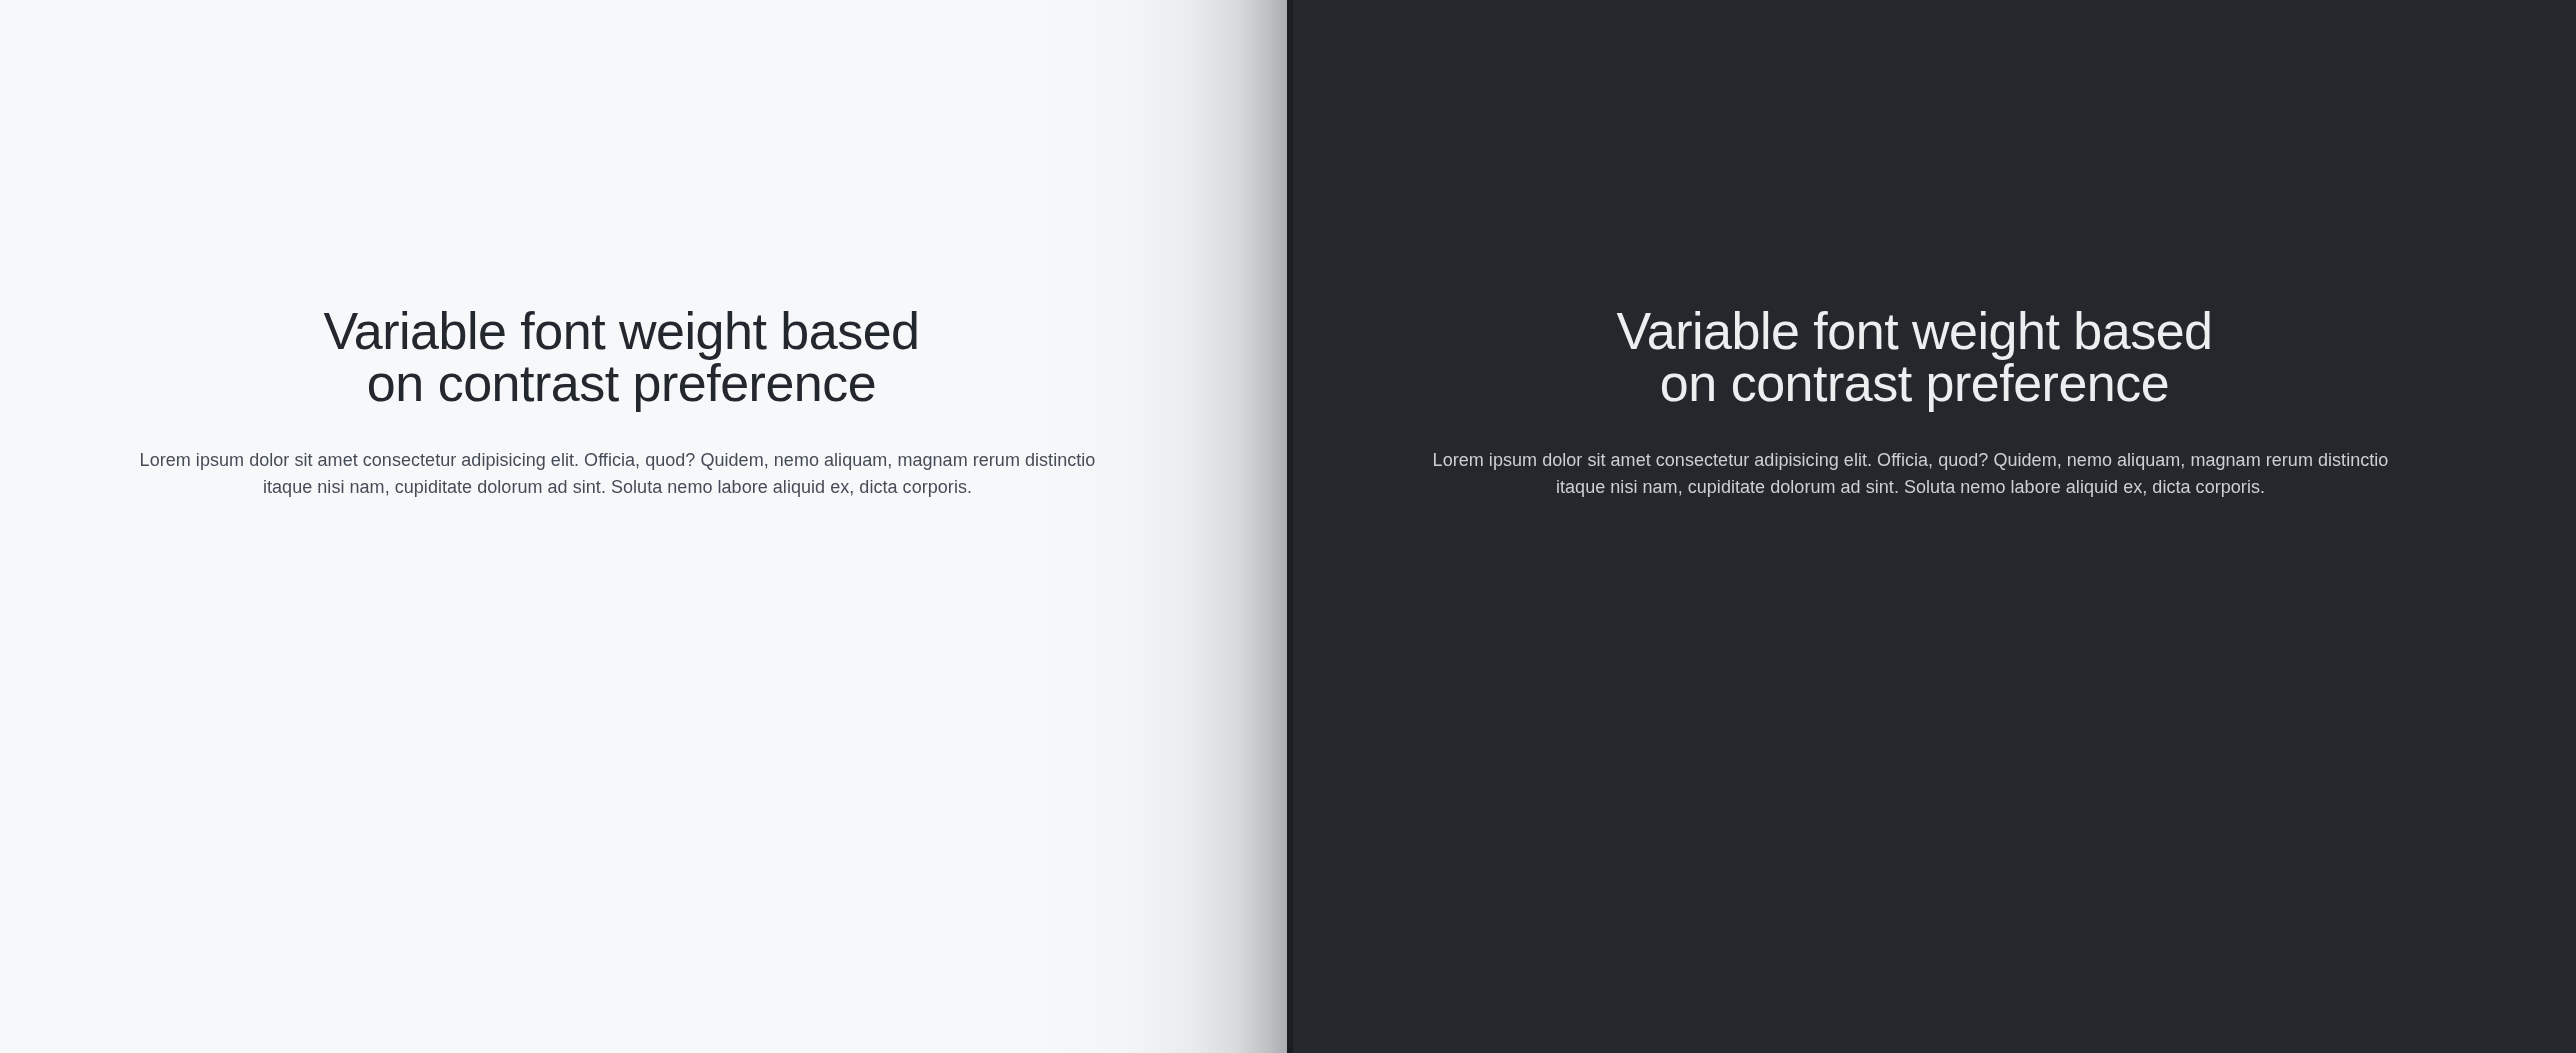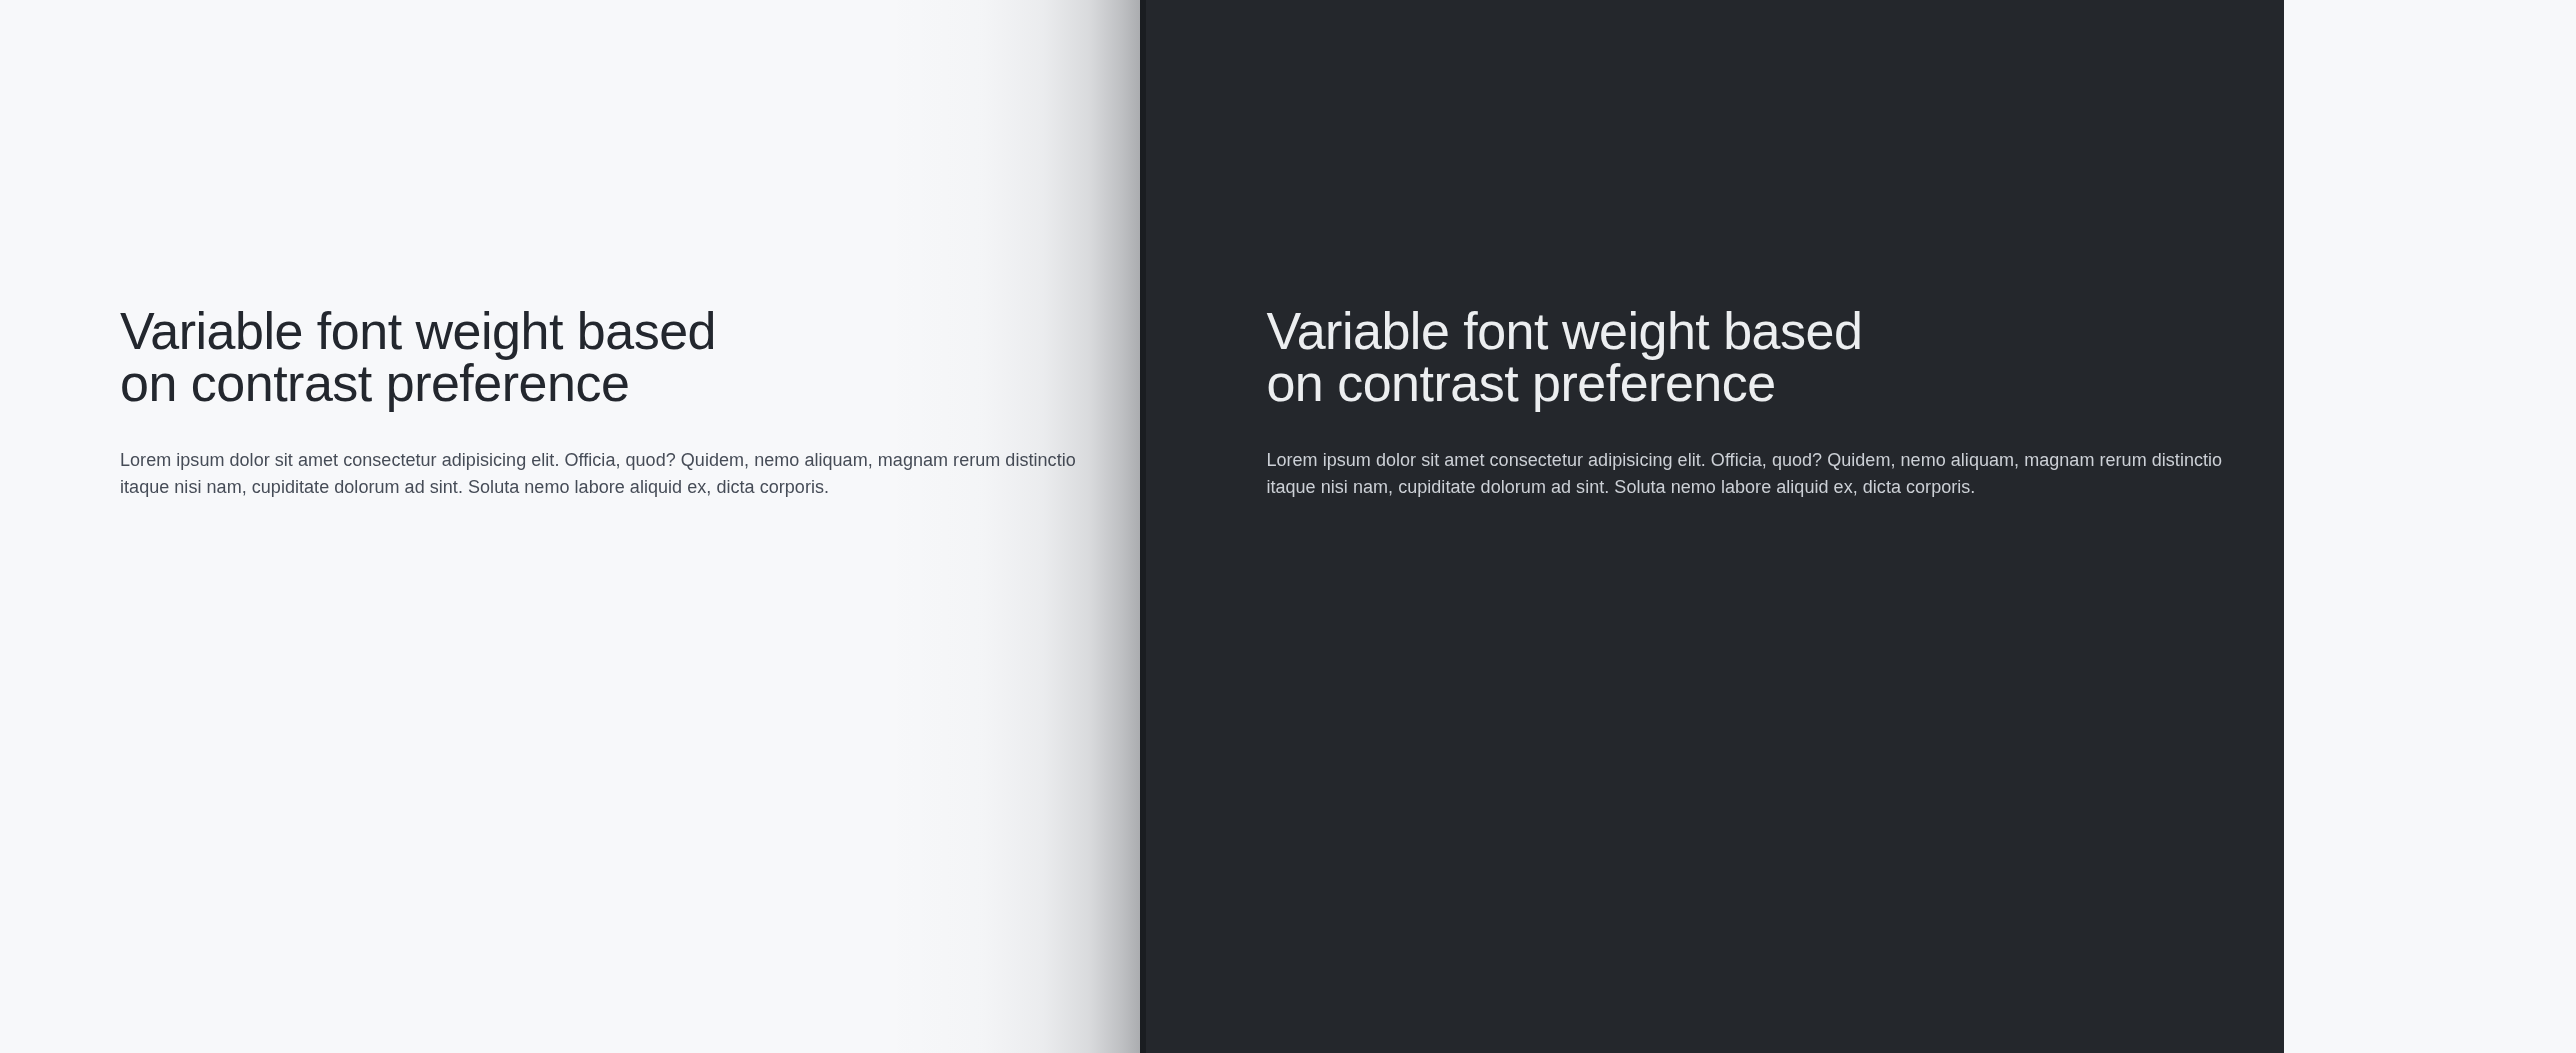--- a/index.html
+++ b/index.html
@@ -12,23 +12,24 @@
   }
 
   body {
     font-family: "Liberation Sans", "DejaVu Sans", sans-serif;
     background: #f7f8fa;
   }
 
   .comparison-stage {
     position: relative;
     display: flex;
-    width: 2284px;
+    width: 2576px;
     height: 1054px;
     align-items: stretch;
+    text-align: center;
   }
 
   
   .panel {
     position: relative;
     height: 100%;
     box-sizing: border-box;
     display: flex;
     flex-direction: column;
     justify-content: flex-start;

